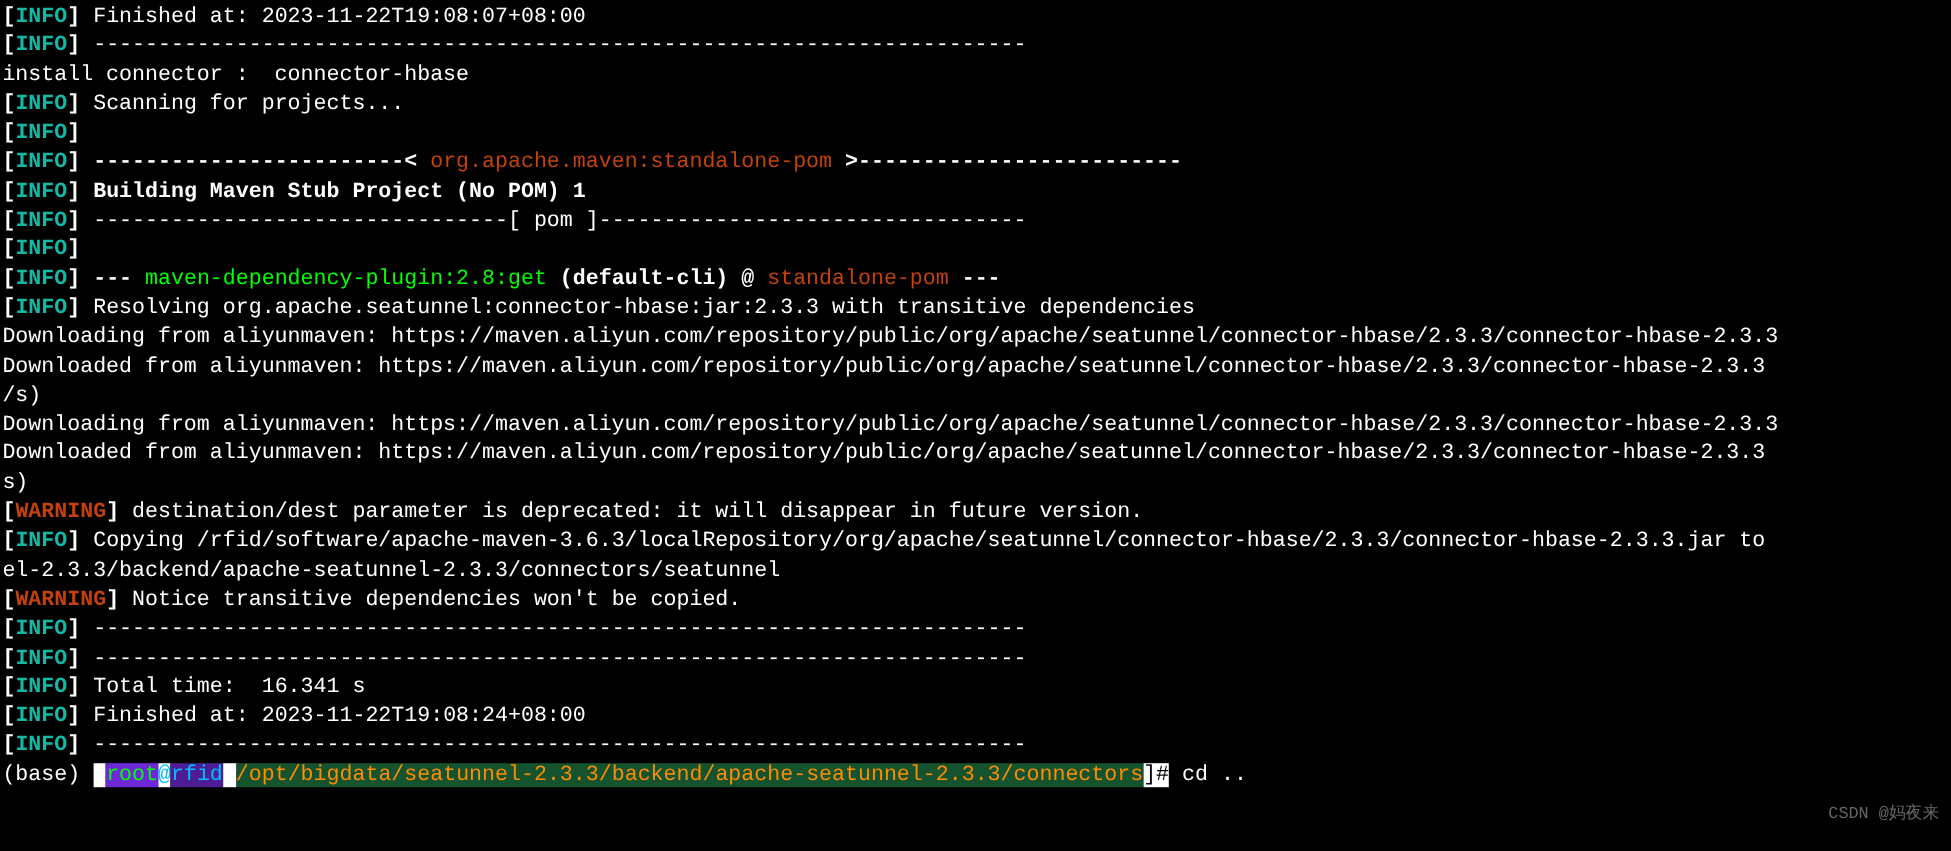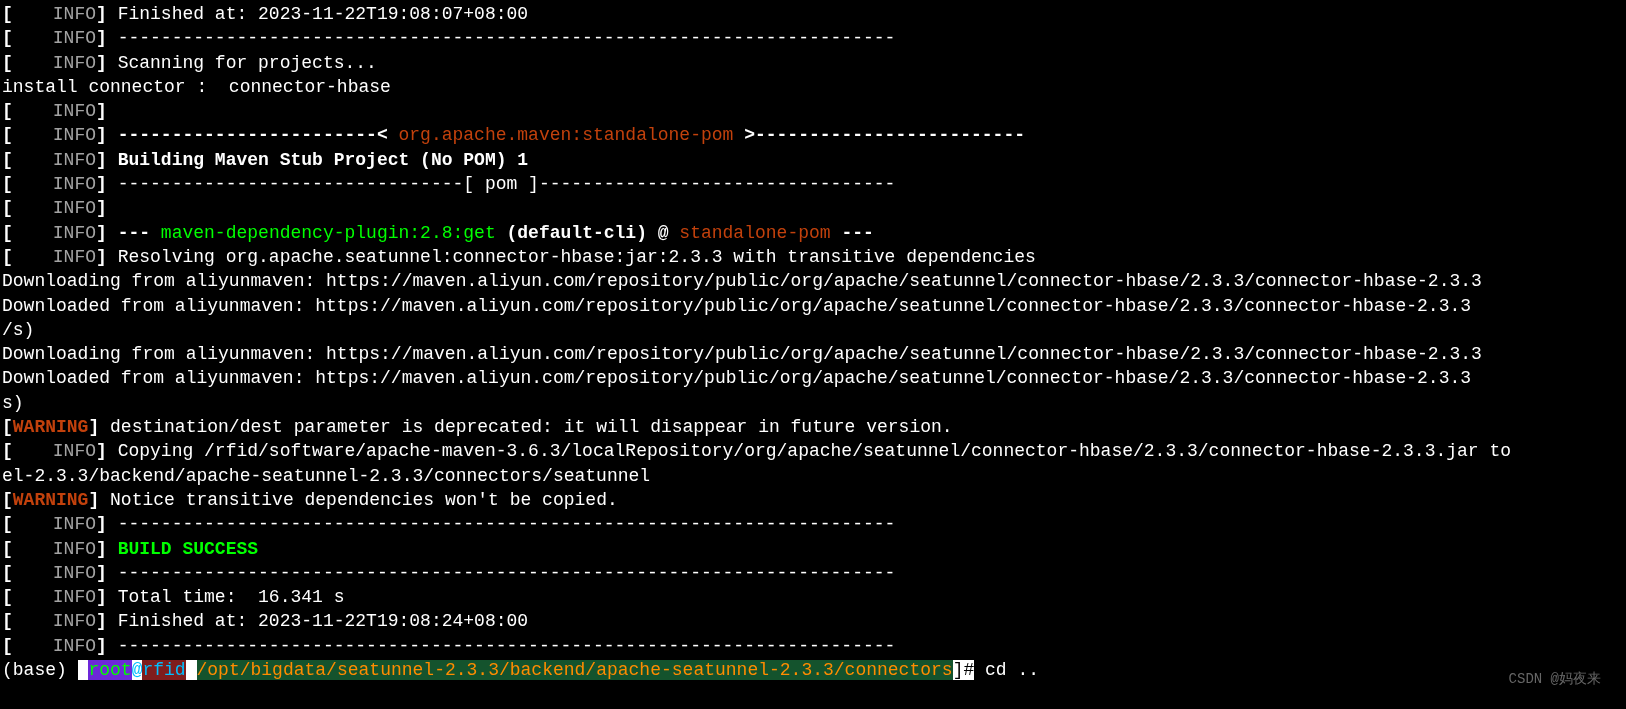--- a/index.html
+++ b/index.html
@@ -17,23 +17,22 @@
       width: 1626px;
       height: 709px;
       overflow: hidden;
       white-space: nowrap;
       position: relative;
     }
     .line {
       white-space: pre;
     }
     .info {
-      color: #a3a3a3;
-      font-weight: normal;
-      margin-left: 40px;
+      color: #14b8a6;
+      font-weight: bold;
     }
     .warning {
       color: #c2410c;
       font-weight: bold;
     }
     .bracket {
       color: #ffffff;
       font-weight: bold;
     }
     .cyan {
@@ -53,69 +52,68 @@
     .prompt-user {
       color: #00ff00;
       background-color: #6d28d9;
     }
     .prompt-at {
       color: #00bfff;
       background-color: #ffffff;
     }
     .prompt-host {
       color: #00bfff;
-      background-color: #7f1d1d;
+      background-color: #4c1d95;
     }
     .prompt-path {
       color: #ff8c00;
       background-color: #14532d;
     }
     .prompt-close {
       color: #000000;
       background-color: #ffffff;
     }
     .prompt-sep {
       color: #000000;
       background-color: #ffffff;
     }
     .watermark {
       position: absolute;
       bottom: 20px;
-      right: 25px;
+      right: 10px;
       color: #666666;
       font-size: 14px;
     }
   </style>
 </head>
 <body>
 
 <div id="terminal-container">
     <div class="line"><span class="bracket">[</span><span class="info">INFO</span><span class="bracket">]</span> Finished at: 2023-11-22T19:08:07+08:00</div>
     <div class="line"><span class="bracket">[</span><span class="info">INFO</span><span class="bracket">]</span> ------------------------------------------------------------------------</div>
+    <div class="line">install connector :  connector-hbase</div>
     <div class="line"><span class="bracket">[</span><span class="info">INFO</span><span class="bracket">]</span> Scanning for projects...</div>
-    <div class="line">install connector :  connector-hbase</div>
     <div class="line"><span class="bracket">[</span><span class="info">INFO</span><span class="bracket">]</span></div>
     <div class="line"><span class="bracket">[</span><span class="info">INFO</span><span class="bracket">]</span><span class="bold"> ------------------------&lt; </span><span class="cyan">org.apache.maven:standalone-pom</span><span class="bold"> &gt;-------------------------</span></div>
     <div class="line"><span class="bracket">[</span><span class="info">INFO</span><span class="bracket">]</span><span class="bold"> Building Maven Stub Project (No POM) 1</span></div>
     <div class="line"><span class="bracket">[</span><span class="info">INFO</span><span class="bracket">]</span> --------------------------------[ pom ]---------------------------------</div>
     <div class="line"><span class="bracket">[</span><span class="info">INFO</span><span class="bracket">]</span></div>
     <div class="line"><span class="bracket">[</span><span class="info">INFO</span><span class="bracket">]</span><span class="bold"> --- </span><span class="green">maven-dependency-plugin:2.8:get</span><span class="bold"> (default-cli) @ </span><span class="cyan">standalone-pom</span><span class="bold"> ---</span></div>
     <div class="line"><span class="bracket">[</span><span class="info">INFO</span><span class="bracket">]</span> Resolving org.apache.seatunnel:connector-hbase:jar:2.3.3 with transitive dependencies</div>
     <div class="line">Downloading from aliyunmaven: https://maven.aliyun.com/repository/public/org/apache/seatunnel/connector-hbase/2.3.3/connector-hbase-2.3.3</div>
     <div class="line">Downloaded from aliyunmaven: https://maven.aliyun.com/repository/public/org/apache/seatunnel/connector-hbase/2.3.3/connector-hbase-2.3.3</div>
     <div class="line">/s)</div>
     <div class="line">Downloading from aliyunmaven: https://maven.aliyun.com/repository/public/org/apache/seatunnel/connector-hbase/2.3.3/connector-hbase-2.3.3</div>
     <div class="line">Downloaded from aliyunmaven: https://maven.aliyun.com/repository/public/org/apache/seatunnel/connector-hbase/2.3.3/connector-hbase-2.3.3</div>
     <div class="line">s)</div>
     <div class="line"><span class="bracket">[</span><span class="warning">WARNING</span><span class="bracket">]</span> destination/dest parameter is deprecated: it will disappear in future version.</div>
     <div class="line"><span class="bracket">[</span><span class="info">INFO</span><span class="bracket">]</span> Copying /rfid/software/apache-maven-3.6.3/localRepository/org/apache/seatunnel/connector-hbase/2.3.3/connector-hbase-2.3.3.jar to</div>
     <div class="line">el-2.3.3/backend/apache-seatunnel-2.3.3/connectors/seatunnel</div>
     <div class="line"><span class="bracket">[</span><span class="warning">WARNING</span><span class="bracket">]</span> Notice transitive dependencies won't be copied.</div>
     <div class="line"><span class="bracket">[</span><span class="info">INFO</span><span class="bracket">]</span> ------------------------------------------------------------------------</div>
-    <div class="line"><span class="bracket">[</span><span class="info">INFO</span><span class="bracket">]</span><span class="build-success"> BUILD SUCCESS</span></div>
     <div class="line"><span class="bracket">[</span><span class="info">INFO</span><span class="bracket">]</span> ------------------------------------------------------------------------</div>
     <div class="line"><span class="bracket">[</span><span class="info">INFO</span><span class="bracket">]</span> Total time:  16.341 s</div>
     <div class="line"><span class="bracket">[</span><span class="info">INFO</span><span class="bracket">]</span> Finished at: 2023-11-22T19:08:24+08:00</div>
     <div class="line"><span class="bracket">[</span><span class="info">INFO</span><span class="bracket">]</span> ------------------------------------------------------------------------</div>
     <div class="line">(base) <span class="prompt-sep"> </span><span class="prompt-user">root</span><span class="prompt-at">@</span><span class="prompt-host">rfid</span><span class="prompt-sep"> </span><span class="prompt-path">/opt/bigdata/seatunnel-2.3.3/backend/apache-seatunnel-2.3.3/connectors</span><span class="prompt-close">]#</span><span> cd ..</span></div>
   </div>
 
 <div class="watermark">CSDN @妈夜来</div>
 
 </body></html>

